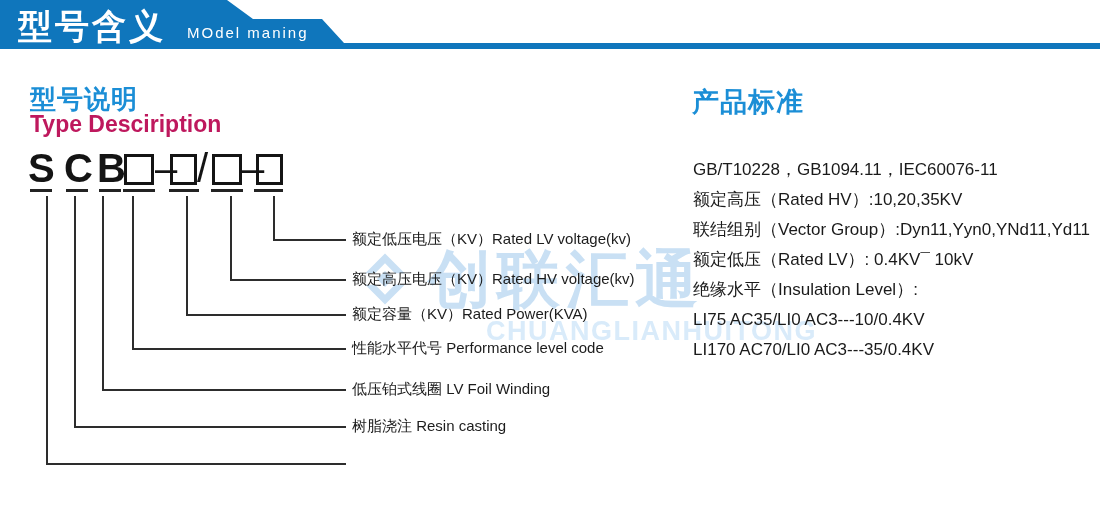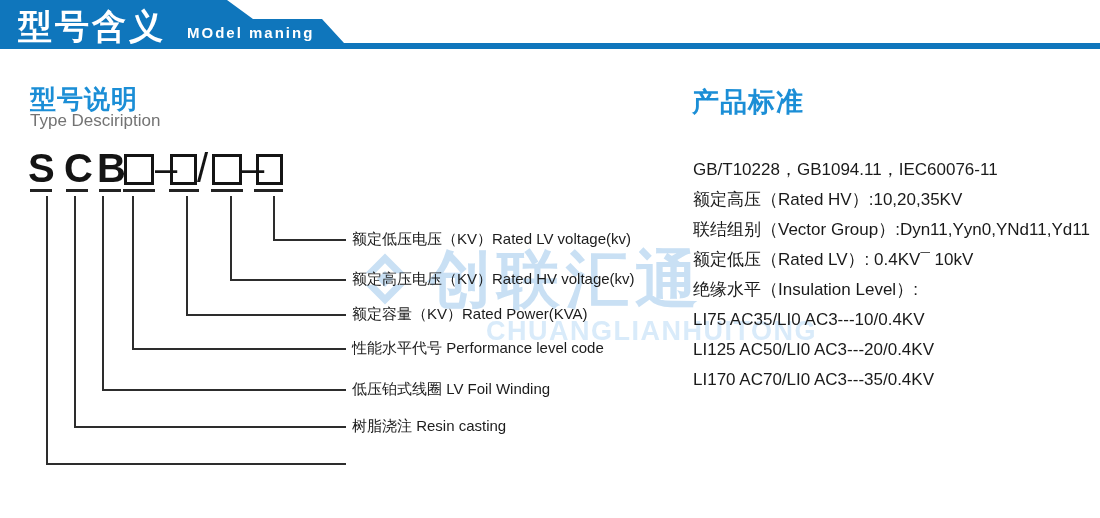--- a/index.html
+++ b/index.html
@@ -12,35 +12,35 @@
   }
   html,body{margin:0;padding:0;background:#ffffff;}
   body{font-family:"Liberation Sans","DejaVu Sans",sans-serif;color:var(--text-dark);}
   .page{position:relative;width:1100px;height:518px;background:#fff;overflow:hidden;}
 
   
   .banner-svg{position:absolute;left:0;top:0;z-index:2;}
   .banner-title{position:absolute;left:18px;top:4px;z-index:3;color:#fff;
     font-size:34px;font-weight:700;letter-spacing:3px;}
   .banner-subtitle{position:absolute;left:187px;top:24px;z-index:3;color:#fff;
-    font-size:15px;font-weight:700;letter-spacing:2px;}
+    font-size:15px;font-weight:400;letter-spacing:2px;}
 
   
   .watermark{position:absolute;left:356px;top:244px;z-index:0;display:flex;align-items:center;}
   .watermark-chars{font-size:63px;font-weight:700;letter-spacing:6px;margin-left:14px;
     color:var(--watermark-blue);white-space:nowrap;line-height:70px;}
   .watermark-caption{position:absolute;left:486px;top:316px;z-index:0;
     font-size:27px;font-weight:700;letter-spacing:1.5px;color:var(--watermark-caption);white-space:nowrap;}
 
   .content{position:absolute;left:0;top:0;width:1100px;height:518px;z-index:1;}
 
   
   .left-heading{position:absolute;left:30px;top:82px;font-size:26px;font-weight:700;
     letter-spacing:1px;color:var(--heading-blue);}
-  .left-subheading{position:absolute;left:30px;top:111px;font-size:17px;font-weight:400;color:#737373;}
+  .left-subheading{position:absolute;left:30px;top:111px;font-size:23px;font-weight:700;color:#be185d;}
 
   .code-symbol{position:absolute;top:148px;font-size:40px;line-height:40px;font-weight:700;color:#141414;}
   .code-sep{position:absolute;top:148px;font-size:40px;line-height:40px;font-weight:400;color:#141414;}
   .code-box{position:absolute;top:154px;height:31px;box-sizing:border-box;border:3px solid #141414;background:transparent;}
   .code-underline{position:absolute;top:189px;height:3px;background:#232323;}
 
   .leader-svg{position:absolute;left:0;top:0;pointer-events:none;}
 
   .code-label{position:absolute;left:352px;font-size:15px;line-height:20px;color:#1c1c1c;white-space:nowrap;}
 
@@ -116,18 +116,17 @@
     <div class="code-label" style="top:416px;">树脂浇注 Resin casting</div>
 
     <div class="right-heading">产品标准</div>
     <div class="right-lines">
       <div class="right-line">GB/T10228，GB1094.11，IEC60076-11</div>
       <div class="right-line">额定高压（Rated HV）:10,20,35KV</div>
       <div class="right-line">联结组别（Vector Group）:Dyn11,Yyn0,YNd11,Yd11</div>
       <div class="right-line">额定低压（Rated LV）: 0.4KV¯ 10kV</div>
       <div class="right-line">绝缘水平（Insulation Level）:</div>
       <div class="right-line">LI75 AC35/LI0 AC3---10/0.4KV</div>
-      <div class="right-line">LI125 AC50/LI0 AC3---20/0.4KV</div>
       <div class="right-line">LI170 AC70/LI0 AC3---35/0.4KV</div>
     </div>
 
   </div>
 </div>
 
 </body></html>

